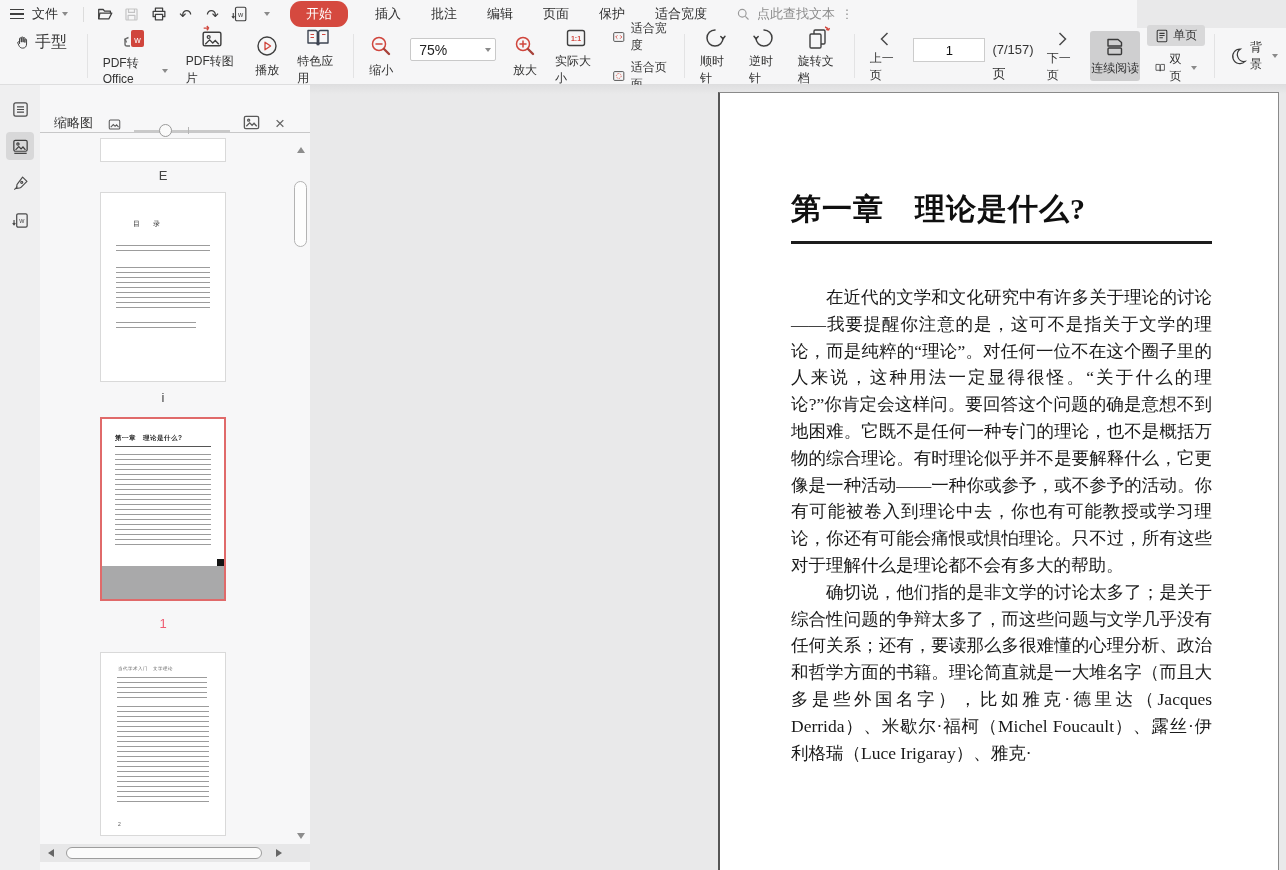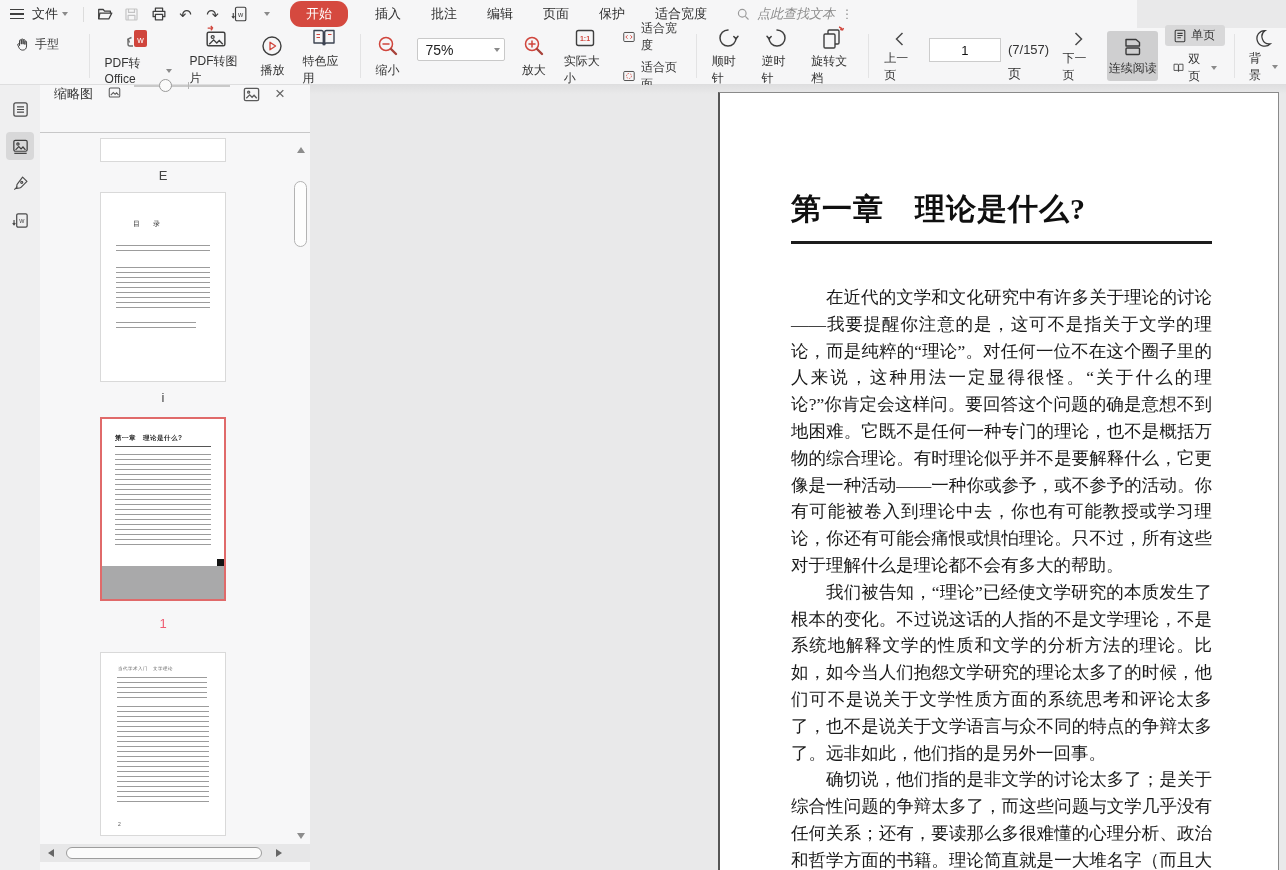--- a/index.html
+++ b/index.html
@@ -11,55 +11,55 @@
 .hamb{width:14px;height:10px;border-top:1.6px solid #3f3f3f;border-bottom:1.6px solid #3f3f3f;position:relative;margin:0 8px 0 10px;}
 .hamb::after{content:"";position:absolute;left:0;top:3.1px;width:100%;height:1.6px;background:#3f3f3f;}
 .mb-file{display:flex;align-items:center;gap:4px;font-size:13px;color:#2e2e2e;margin-right:8px;}
 .cdown{width:0;height:0;border-left:3.5px solid transparent;border-right:3.5px solid transparent;border-top:4px solid #8a8a8a;display:inline-block;}
 .vsep-s{width:1px;height:15px;background:#dcdcdc;margin:0 7px;}
 .mb-iconbtn{width:27px;height:22px;display:flex;align-items:center;justify-content:center;color:#3f3f3f;}
 .glyph15{font-size:15px;line-height:1;color:#3f3f3f;}
 .home-pill{background:#d5493f;color:#fff;border-radius:11px;padding:4px 16px;font-size:13px;margin:0 12px 0 10px;}
 .mb-tab{font-size:13px;color:#2e2e2e;margin:0 15px;}
 .search-box{display:flex;align-items:center;gap:6px;margin-left:14px;}
-.search-label{font-size:13px;color:#8c8c8c;font-style:italic;}
+.search-label{font-size:13px;color:#8c8c8c;}
 .dots{font-size:12px;color:#8c8c8c;letter-spacing:0;}
 
 
 .ribbon{position:absolute;left:0;top:28px;width:1286px;height:57px;background:#f6f6f7;border-bottom:1px solid #dededf;display:flex;align-items:stretch;}
 .rsep{width:1px;background:#e3e3e4;height:44px;align-self:center;margin:0 6px;}
 .tool-col{display:flex;flex-direction:column;justify-content:center;gap:3px;padding:0 6px 0 8px;width:92px;}
-.tool-row{display:flex;align-items:center;gap:5px;font-size:12px;color:#3a3a3a;padding:2px 7px;border-radius:3px;margin-top:34px;}
+.tool-row{display:flex;align-items:center;gap:5px;font-size:16px;color:#3a3a3a;padding:2px 7px;border-radius:3px;margin-top:34px;}
 .tool-row.active{background:#d8d8d9;}
 .big-btn{display:flex;flex-direction:column;align-items:center;justify-content:center;gap:3px;padding:0 9px;font-size:12px;color:#333;}
 .big-btn .ic{height:26px;display:flex;align-items:center;justify-content:center;}
 .lblrow{display:flex;align-items:center;gap:3px;}
 .combo{width:100px;height:23px;background:#fff;border:1px solid #c9c9c9;border-radius:2px;margin:10px 8px 0;position:relative;align-self:flex-start;}
 .combo input{width:100%;height:100%;border:0;outline:0;background:transparent;font-size:14px;color:#222;padding:0 14px 0 8px;font-family:inherit;}
 .combo .cdown{position:absolute;right:4px;top:9px;}
 .fit-col{display:flex;flex-direction:column;gap:5px;justify-content:center;padding:0 7px;align-items:center;}
 .fit-row{display:flex;align-items:center;gap:5px;font-size:12px;color:#333;}
 .nav-btn{display:flex;flex-direction:column;align-items:center;gap:1px;padding:0 9px;font-size:12px;color:#333;justify-content:center;}
 .page-box{display:flex;align-items:flex-start;gap:7px;margin:10px 4px 0;}
 .page-input{width:72px;height:24px;border:1px solid #ccc;background:#fff;text-align:center;font-size:13px;color:#111;font-family:inherit;}
 .page-info{font-size:13px;color:#333;line-height:24px;}
 .cont-btn{width:58px;height:50px;background:#cfcfd0;border-radius:3px;display:flex;flex-direction:column;align-items:center;justify-content:center;gap:2px;font-size:12px;color:#333;margin:0 4px;align-self:center;}
 .view-col{display:flex;flex-direction:column;gap:3px;justify-content:center;margin:0 3px;}
 .view-row{display:flex;align-items:center;gap:4px;font-size:12px;color:#333;padding:2px 8px;border-radius:3px;}
 .view-row.active{background:#d8d8d9;}
-.bg-btn{display:flex;flex-direction:column;align-items:center;justify-content:center;gap:2px;font-size:12px;color:#333;padding:0 8px;}
+.bg-btn{display:flex;flex-direction:row;align-items:center;justify-content:center;gap:2px;font-size:12px;color:#333;padding:0 8px;}
 
 
 .iconstrip{position:absolute;left:0;top:85px;width:40px;height:785px;background:#efeff0;display:flex;flex-direction:column;align-items:center;padding-top:10px;gap:9px;}
 .strip-btn{width:28px;height:28px;border-radius:4px;display:flex;align-items:center;justify-content:center;}
 .strip-btn.active{background:#d8d8d9;}
 
 
 .thumbpanel{position:absolute;left:40px;top:85px;width:270px;height:785px;background:#f7f7f8;}
-.panel-head{height:48px;display:flex;align-items:flex-start;padding:0 14px;border-bottom:1px solid #c8c8c9;}
+.panel-head{height:48px;display:flex;align-items:flex-end;padding:0 14px;border-bottom:1px solid #c8c8c9;}
 .panel-title{font-size:13px;color:#333;margin-right:14px;}
 .slider{width:96px;height:2px;background:#c9c9c9;position:relative;margin:0 12px;}
 .slider .knob{position:absolute;left:26%;top:-6px;width:13px;height:13px;border:1px solid #9a9a9a;background:#fafafa;border-radius:50%;}
 .slider .tick{position:absolute;left:56%;top:-3px;width:1px;height:7px;background:#b5b5b5;}
 .close-x{font-size:17px;color:#666;margin-left:14px;line-height:1;}
 .thumbs{position:absolute;left:0;top:49px;width:270px;height:706px;overflow:hidden;}
 .thumb{position:absolute;left:60px;width:126px;background:#fff;border:1px solid #d9d9d9;}
 .thumb-label{position:absolute;left:60px;width:126px;text-align:center;font-size:13px;color:#444;}
 .thumb.sliver{top:4px;height:24px;}
 .lab-e{top:34px;}
@@ -455,17 +455,16 @@
   </div>
 </div>
 
 <div class="viewer">
   <div class="edge-strip"></div>
   <div class="page">
     <div class="page-inner">
       <div class="chapter-title">第一章　理论是什么?</div>
       <div class="title-rule"></div>
       <p class="para">在近代的文学和文化研究中有许多关于理论的讨论——我要提醒你注意的是，这可不是指关于文学的理论，而是纯粹的“理论”。对任何一位不在这个圈子里的人来说，这种用法一定显得很怪。“关于什么的理论?”你肯定会这样问。要回答这个问题的确是意想不到地困难。它既不是任何一种专门的理论，也不是概括万物的综合理论。有时理论似乎并不是要解释什么，它更像是一种活动——一种你或参予，或不参予的活动。你有可能被卷入到理论中去，你也有可能教授或学习理论，你还有可能会痛恨或惧怕理论。只不过，所有这些对于理解什么是理论都不会有多大的帮助。</p>
-      <p class="para">我们被告知，“理论”已经使文学研究的本质发生了根本的变化。不过说这话的人指的不是文学理论，不是系统地解释文学的性质和文学的分析方法的理论。比如，如今当人们抱怨文学研究的理论太多了的时候，他们可不是说关于文学性质方面的系统思考和评论太多了，也不是说关于文学语言与众不同的特点的争辩太多了。远非如此，他们指的是另外一回事。</p>
       <p class="para">确切说，他们指的是非文学的讨论太多了；是关于综合性问题的争辩太多了，而这些问题与文学几乎没有任何关系；还有，要读那么多很难懂的心理分析、政治和哲学方面的书籍。理论简直就是一大堆名字（而且大多是些外国名字），比如雅克·德里达（Jacques Derrida）、米歇尔·福柯（Michel Foucault）、露丝·伊利格瑞（Luce Irigaray）、雅克·</p>
     </div>
   </div>
 </div>
 
 </body></html>

